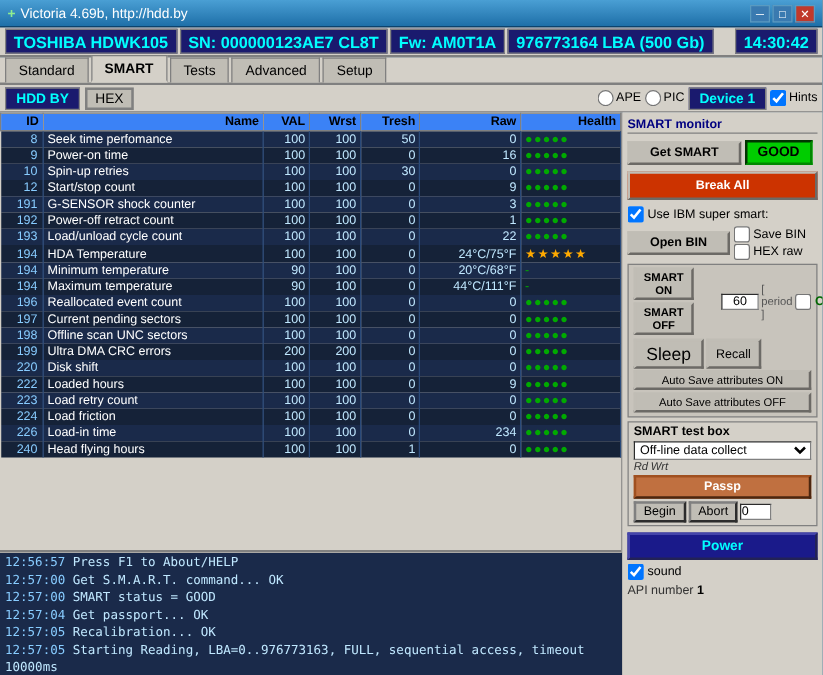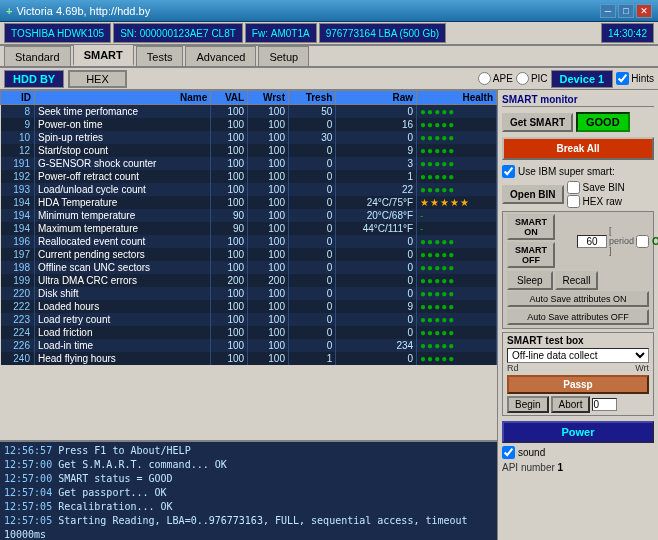--- a/index.html
+++ b/index.html
@@ -47,22 +47,22 @@
       border-bottom: 2px solid #808080;
       display: flex;
       align-items: center;
       height: 24px;
       padding: 0 4px;
       gap: 2px;
     }
     .drive-cell {
       background: #1a1a6e;
       color: #00ffff;
-      font-weight: normal;
-      font-size: 10px;
+      font-weight: bold;
+      font-size: 13px;
       padding: 2px 6px;
       border: 1px solid #808080;
       height: 20px;
       display: flex;
       align-items: center;
     }
     .drive-cell.wide { min-width: 100px; }
     .drive-cell.time {
       background: #1a1a6e;
       color: #00ffff;
@@ -110,21 +110,21 @@
     .hdd-by {
       background: #1a1a6e;
       color: #00ffff;
       font-weight: bold;
       padding: 2px 8px;
       border: 1px solid #808080;
     }
     .hex-btn {
       background: #c0bdb5;
       border: 2px solid #808080;
-      padding: 1px 16px;
+      padding: 1px 6px;
       cursor: pointer;
     }
     .radio-group { display: flex; align-items: center; gap: 3px; margin-left: auto; }
     .radio-item { display: flex; align-items: center; gap: 2px; font-size: 10px; }
     .device-label {
       background: #1a1a6e;
       color: #00ffff;
       font-weight: bold;
       padding: 2px 8px;
       border: 1px solid #808080;
@@ -217,21 +217,21 @@
       padding-bottom: 1px;
       margin-bottom: 2px;
     }
 
     .btn-row { display: flex; gap: 3px; align-items: center; }
 
     .btn {
       border: 2px outset #c0bdb5;
       background: #c0bdb5;
       cursor: pointer;
-      padding: 2px 6px;
+      padding: 2px 16px;
       font-size: 10px;
       font-weight: bold;
       display: flex;
       align-items: center;
       justify-content: center;
     }
     .btn.get-smart { background: #c0bdb5; min-width: 55px; }
     .btn.break-all { background: #cc3300; color: #fff; font-size: 10px; padding: 4px 6px; }
     .status-good {
       background: #00cc00;
@@ -267,21 +267,21 @@
       border: 1px inset #808080;
       background: white;
       font-size: 10px;
       text-align: center;
     }
     .sleep-btn {
       border: 2px outset #c0bdb5;
       background: #c0bdb5;
       cursor: pointer;
       padding: 2px 8px;
-      font-size: 10px;
+      font-size: 14px;
     }
     .recall-btn {
       border: 2px outset #c0bdb5;
       background: #c0bdb5;
       cursor: pointer;
       padding: 2px 6px;
       font-size: 10px;
     }
     .autosave-btn {
       border: 2px outset #c0bdb5;
@@ -294,21 +294,21 @@
       margin: 1px 0;
     }
     .test-box-section { border: 1px solid #808080; padding: 2px 4px; }
     .test-box-title { font-size: 10px; font-weight: bold; margin-bottom: 2px; }
     .test-select {
       width: 100%;
       font-size: 10px;
       border: 1px inset #808080;
       background: white;
     }
-    .rw-row { display: flex; gap: 2px; justify-content: space-between; font-size: 9px; align-items: center; }
+    .rw-row { display: flex; gap: 2px; justify-content: flex-start; font-size: 9px; align-items: center; font-style: italic; }
     .rw-label { color: #333; }
     .passp-btn {
       background: #c07040;
       color: white;
       font-weight: bold;
       border: 2px outset #a05020;
       padding: 2px 8px;
       cursor: pointer;
       width: 100%;
       margin: 2px 0;

